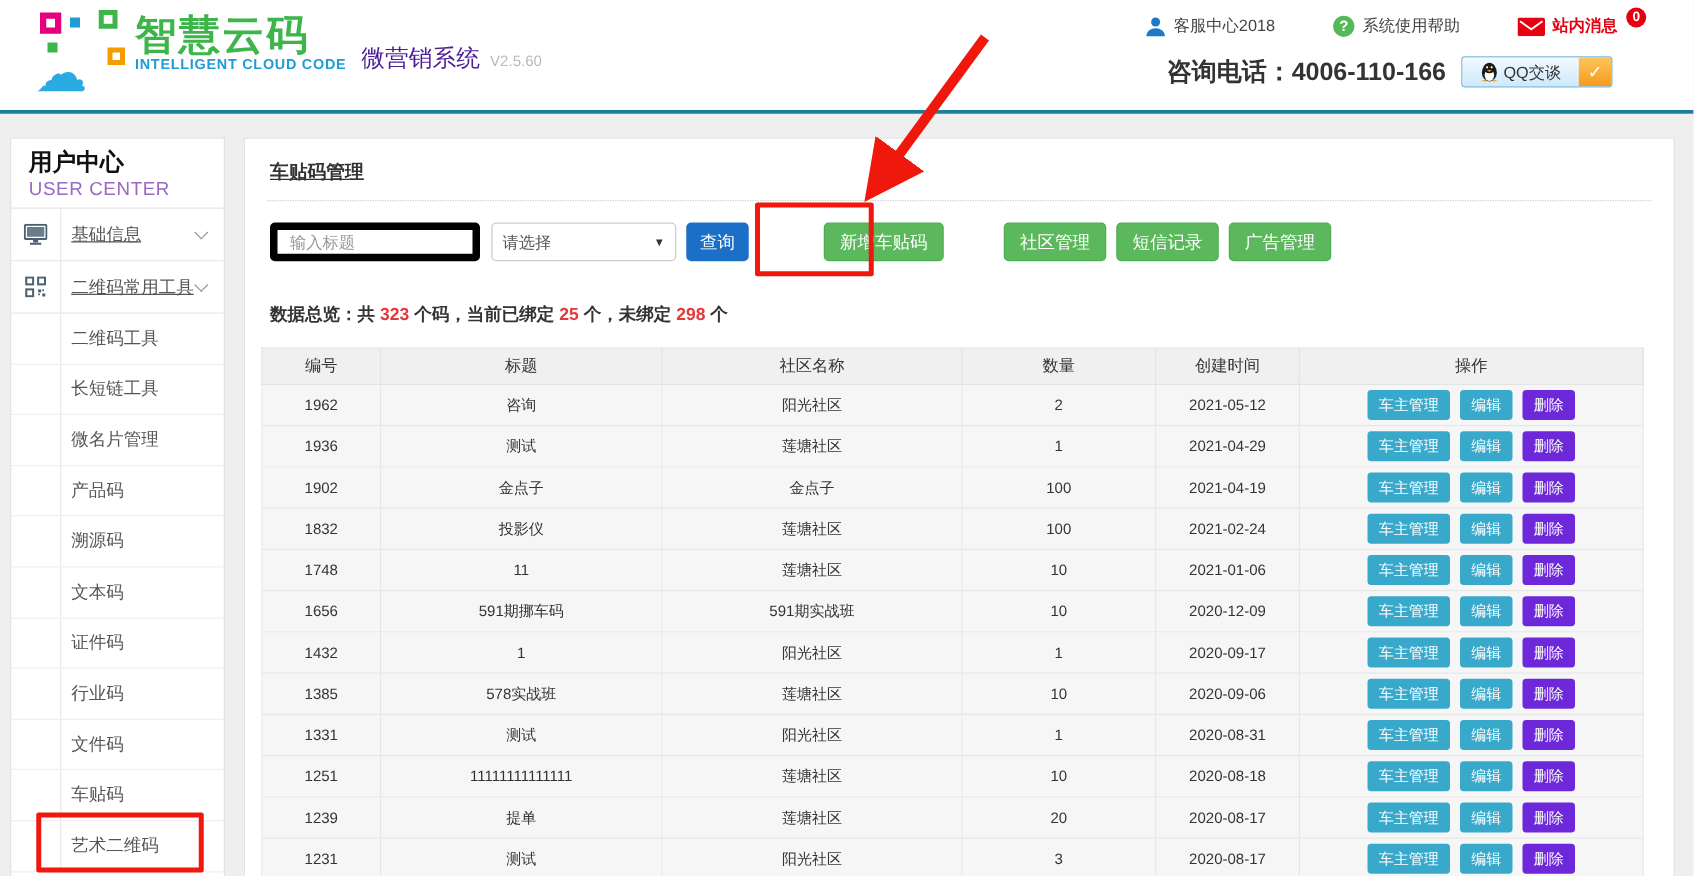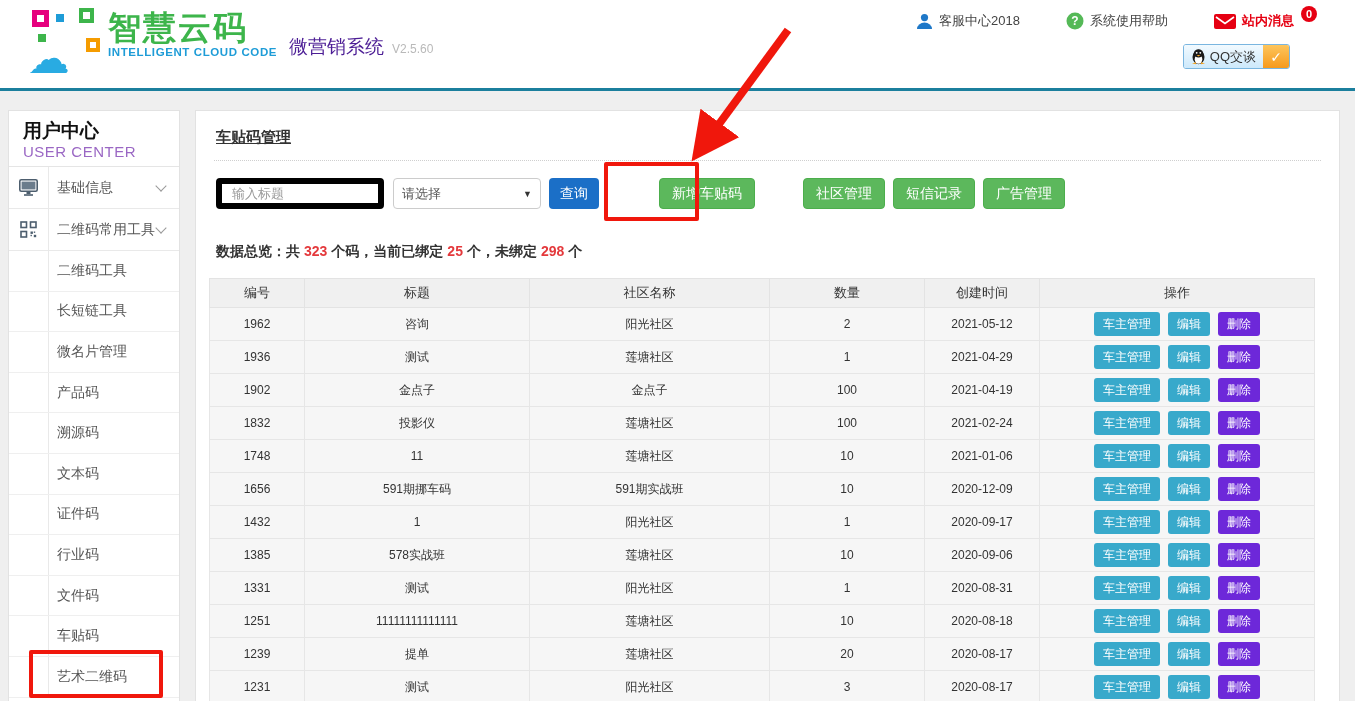--- a/index.html
+++ b/index.html
@@ -23,31 +23,31 @@
   .prod-name { font-size:19px; color:#4c1d95; }
   .prod-ver { font-size:12px; color:#b9b9b9; margin-left:8px; }
 
   .hdr-links { position:absolute; top:12px; right:38px; display:flex; align-items:center; gap:46px; }
   .hlink { display:flex; align-items:center; gap:6px; font-size:13px; color:#444; cursor:pointer; }
   .hlink.msg { color:#e60012; font-weight:bold; position:relative; }
   .badge0 { display:inline-block; min-width:16px; height:16px; border-radius:8px; background:#e60012; color:#fff; font-size:11px; font-weight:bold; text-align:center; line-height:16px; position:relative; top:-7px; margin-left:1px; }
   .hotline-row { position:absolute; top:44px; right:65px; display:flex; align-items:center; }
   .hotline { font-size:20px; font-weight:bold; color:#333; }
   .qq-btn { display:flex; align-items:stretch; height:25px; margin-left:12px; border:1px solid #7ab6e0; border-radius:3px; overflow:hidden; cursor:pointer; }
-  .qq-left { display:flex; align-items:center; gap:4px; padding:0 7px; background:linear-gradient(#f2faff,#cde9fb); font-size:13px; color:#333; }
+  .qq-left { display:flex; align-items:center; gap:4px; padding:0 14px; background:linear-gradient(#f2faff,#cde9fb); font-size:13px; color:#333; }
   .qq-right { width:26px; background:linear-gradient(#fdc55c,#f69a1d); color:#fff; font-weight:bold; font-size:14px; display:flex; align-items:center; justify-content:center; }
 
   
   .sidebar { position:absolute; left:8px; top:110px; width:172px; height:591px; background:#fff; border:1px solid #e2e2e2; border-bottom:none; }
   .side-title { padding:9px 14px 8px; border-bottom:1px solid #e5e5e5; height:56px; }
   .side-title-cn { font-size:19px; font-weight:bold; color:#111; line-height:1.2; }
   .side-title-en { font-size:15px; color:#9a67c4; letter-spacing:0.5px; }
   .side-group { display:flex; height:42px; border-bottom:1px solid #e9e9e9; cursor:pointer; }
   .side-iconcol { width:40px; flex:0 0 40px; border-right:1px solid #e9e9e9; display:flex; align-items:center; justify-content:center; }
-  .side-glabel { flex:1; display:flex; align-items:center; padding-left:8px; font-size:14px; color:#555; }
+  .side-glabel { flex:1; display:flex; align-items:center; padding-left:8px; font-size:14px; color:#555;text-decoration:underline; }
   .chev { width:8px; height:8px; border-right:1px solid #999; border-bottom:1px solid #999; transform:rotate(45deg); margin:0 14px 4px auto; align-self:center; }
   .side-sub { display:flex; height:40.6px; border-bottom:1px solid #efefef; cursor:pointer; }
   .side-sub .side-iconcol { border-bottom:none; }
   .side-sublabel { flex:1; display:flex; align-items:center; padding-left:8px; font-size:14px; color:#555; }
 
   
   .main { position:absolute; left:195px; top:110px; width:1145px; height:591px; background:#fff; border:1px solid #e2e2e2; border-bottom:none; }
   .page-title { padding:17px 20px 0; font-size:15px; font-weight:bold; color:#333;text-decoration:underline; }
   .dotted { margin:13px 18px 0; border-bottom:1px dotted #cfcfcf; }
   .controls { position:absolute; left:20px; top:67px; display:flex; align-items:center; }
@@ -123,20 +123,21 @@
         <svg width="22" height="15" viewBox="0 0 22 15">
             <rect x="0" y="0" width="22" height="15" rx="2" fill="#e60012"></rect>
             <polyline points="2,3 11,9.5 20,3" fill="none" stroke="#fff" stroke-width="1.6"></polyline>
           </svg>
         <span>站内消息</span>
         <span class="badge0">0</span>
       </div>
     </div>
 
     <div class="hotline-row">
+      <span class="hotline">咨询电话：4006-110-166</span>
       <div class="qq-btn">
         <span class="qq-left">
           <svg width="15" height="17" viewBox="0 0 15 17">
               <ellipse cx="7.5" cy="9" rx="6" ry="7.2" fill="#1a1a1a"></ellipse>
               <ellipse cx="7.5" cy="11.2" rx="3.8" ry="4.6" fill="#fff"></ellipse>
               <ellipse cx="7.5" cy="5.4" rx="4.6" ry="4.2" fill="#1a1a1a"></ellipse>
               <circle cx="5.7" cy="4.8" r="0.9" fill="#fff"></circle>
               <circle cx="9.3" cy="4.8" r="0.9" fill="#fff"></circle>
               <path d="M5.6 7 h3.8 l-1.9 1.6 z" fill="#f6a21d"></path>
               <path d="M1 15.5 l4-1.2 v2 z" fill="#f6a21d"></path>

